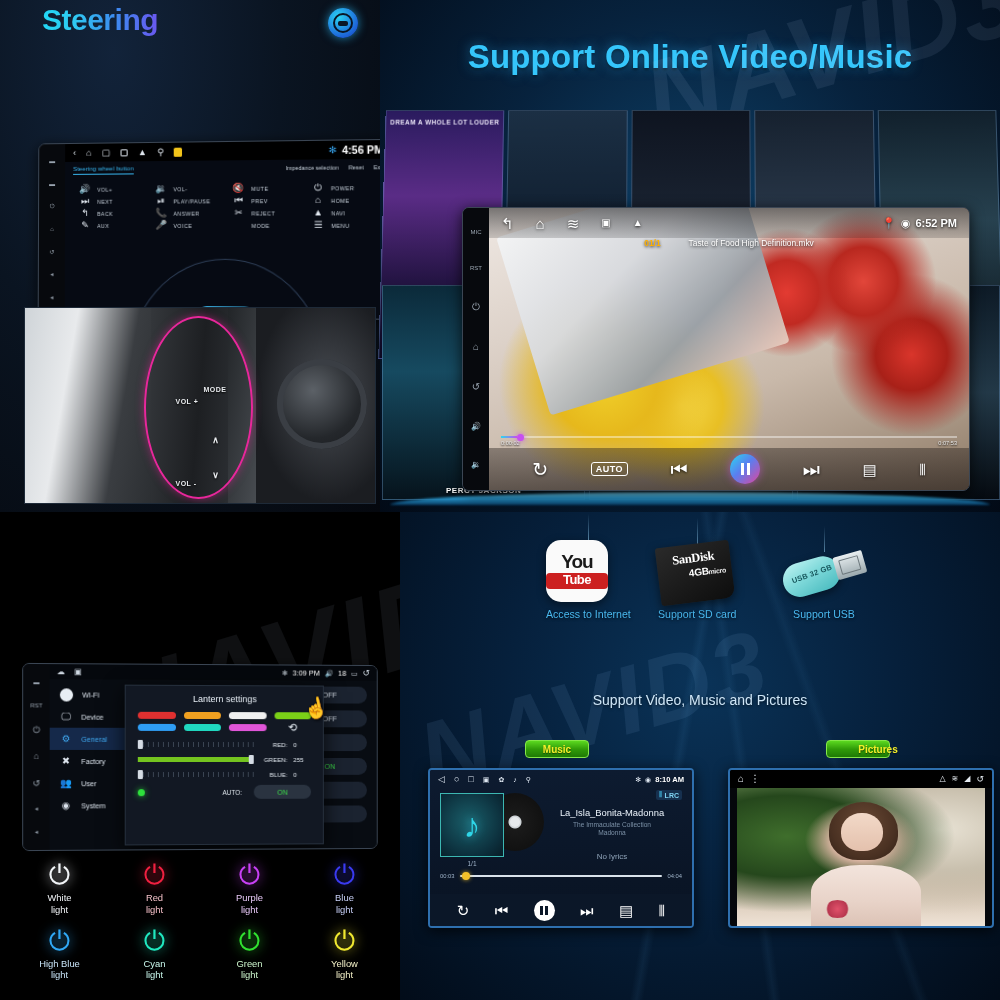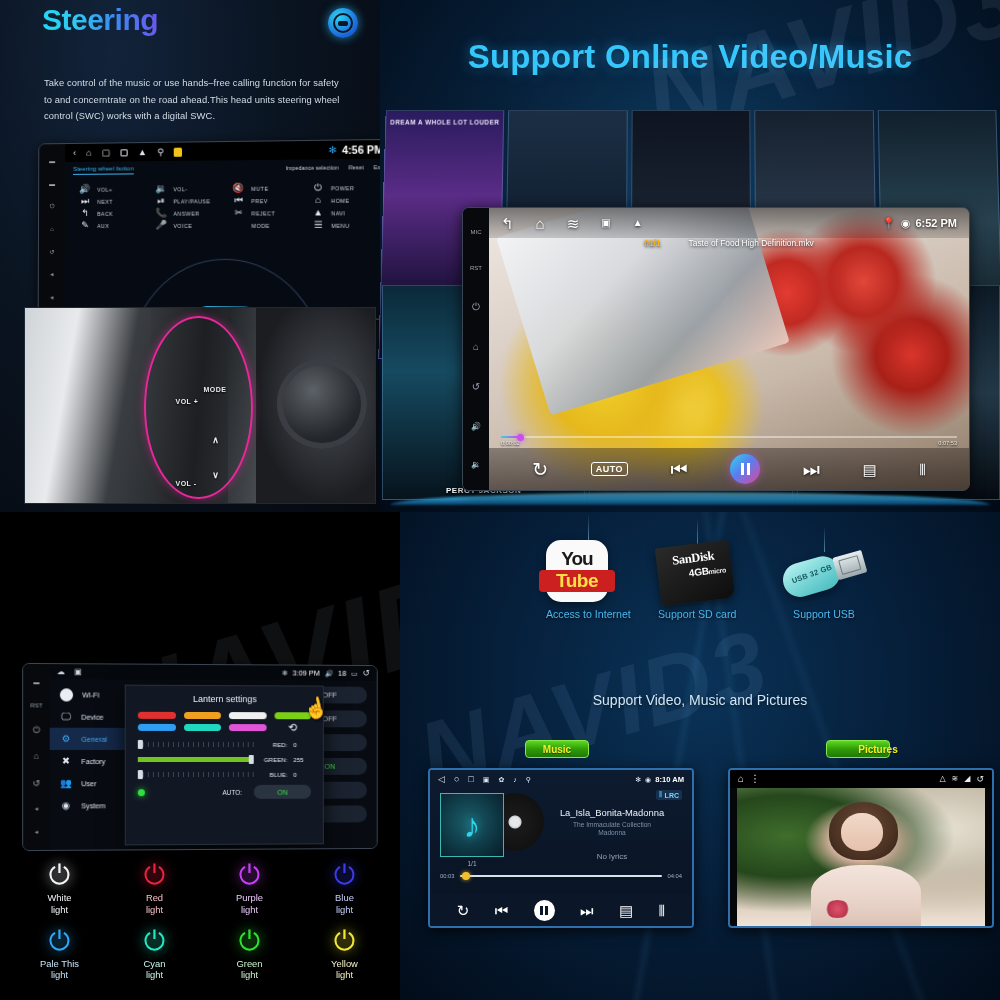--- a/index.html
+++ b/index.html
@@ -192,21 +192,21 @@
   .iconrow { position:absolute; left:400px; top:522px; width:600px; height:130px; }
   .icitem { position:absolute; text-align:center; }
   .icitem .cap { margin-top:6px; font-size:10.6px; color:#49b8ef; white-space:nowrap;
       text-shadow:0 1px 3px rgba(0,0,0,.7); }
   .hang { position:absolute; left:50%; bottom:100%; width:1px; height:26px;
       background:linear-gradient(180deg,rgba(120,190,235,0),rgba(150,210,245,.55)); }
   .yt-tile { width:62px; height:62px; border-radius:15px; background:#fafafa;
       display:flex; flex-direction:column; align-items:center; justify-content:center; gap:2px;
       box-shadow:0 3px 10px rgba(0,0,0,.45); }
   .yt-tile .you { font-size:19px; font-weight:bold; color:#1a1a1a; line-height:.95; letter-spacing:-1px; }
-  .yt-tile .tube { font-size:19px; font-weight:bold; color:#fde047; background:#cc2020;
+  .yt-tile .tube { font-size:13px; font-weight:bold; color:#ffffff; background:#cc2020;
       border-radius:4px; padding:0px 17px 1px; line-height:1.15; letter-spacing:-.5px; }
   .sd-card { width:74px; height:58px; background:linear-gradient(150deg,#2a2a2a,#0d0d0d);
       border-radius:3px 3px 10px 3px; position:relative; transform:rotate(-7deg);
       box-shadow:0 3px 10px rgba(0,0,0,.55); padding-top:7px; }
   .sd-card .brand { font-family:"Liberation Serif", serif; font-size:12.5px; font-weight:bold;
       color:#fff; text-align:center; letter-spacing:-.3px; }
   .sd-card .cap4 { font-size:10px; font-weight:bold; color:#fff; margin-left:8px; margin-top:1px; }
   .sd-card .micro { font-size:7px; font-weight:bold; color:#e8e8e8; text-align:right;
       margin-right:6px; margin-top:-8px; letter-spacing:-.3px; }
   .usb-stick { width:84px; height:42px; position:relative; transform:rotate(-16deg); }
@@ -351,21 +351,20 @@
 </head>
 <body>
 
 <div class="page">
 
   <div class="q" id="q-swc">
     <div class="title-swc">
       <span>Steering</span><br>
     </div>
     <div class="swc-badge"></div>
-    <div class="body-swc">Take control of the music or use hands–free calling function for safety to and concerntrate on the road ahead.This head units steering wheel control (SWC) works with a digital SWC.</div>
 
     <div class="unit" id="swc-unit">
       <div class="bezel">
         <span>▬</span>
         <span>▬</span>
         <span>⏻</span>
         <span>⌂</span>
         <span>↺</span>
         <span>◂</span>
         <span>◂</span>
@@ -688,21 +687,21 @@
     <div class="lightcell">
       <span class="pwr" style="color:#c840f5;text-shadow:0 0 12px #c840f5">⏻</span>
       <div class="lbl" style="color:#e8c8f8"><span>Purple</span><br><span>light</span></div>
     </div>
     <div class="lightcell">
       <span class="pwr" style="color:#3a3af0;text-shadow:0 0 12px #3a3af0">⏻</span>
       <div class="lbl" style="color:#c8d0f8"><span>Blue</span><br><span>light</span></div>
     </div>
     <div class="lightcell">
       <span class="pwr" style="color:#30a8f5;text-shadow:0 0 12px #30a8f5">⏻</span>
-      <div class="lbl" style="color:#c8e4f8"><span>Pale This</span><br><span>light</span></div>
+      <div class="lbl" style="color:#c8e4f8"><span>High Blue</span><br><span>light</span></div>
     </div>
     <div class="lightcell">
       <span class="pwr" style="color:#20e8c0;text-shadow:0 0 12px #20e8c0">⏻</span>
       <div class="lbl" style="color:#c8f8ec"><span>Cyan</span><br><span>light</span></div>
     </div>
     <div class="lightcell">
       <span class="pwr" style="color:#30e030;text-shadow:0 0 12px #30e030">⏻</span>
       <div class="lbl" style="color:#ccf5cc"><span>Green</span><br><span>light</span></div>
     </div>
     <div class="lightcell">

